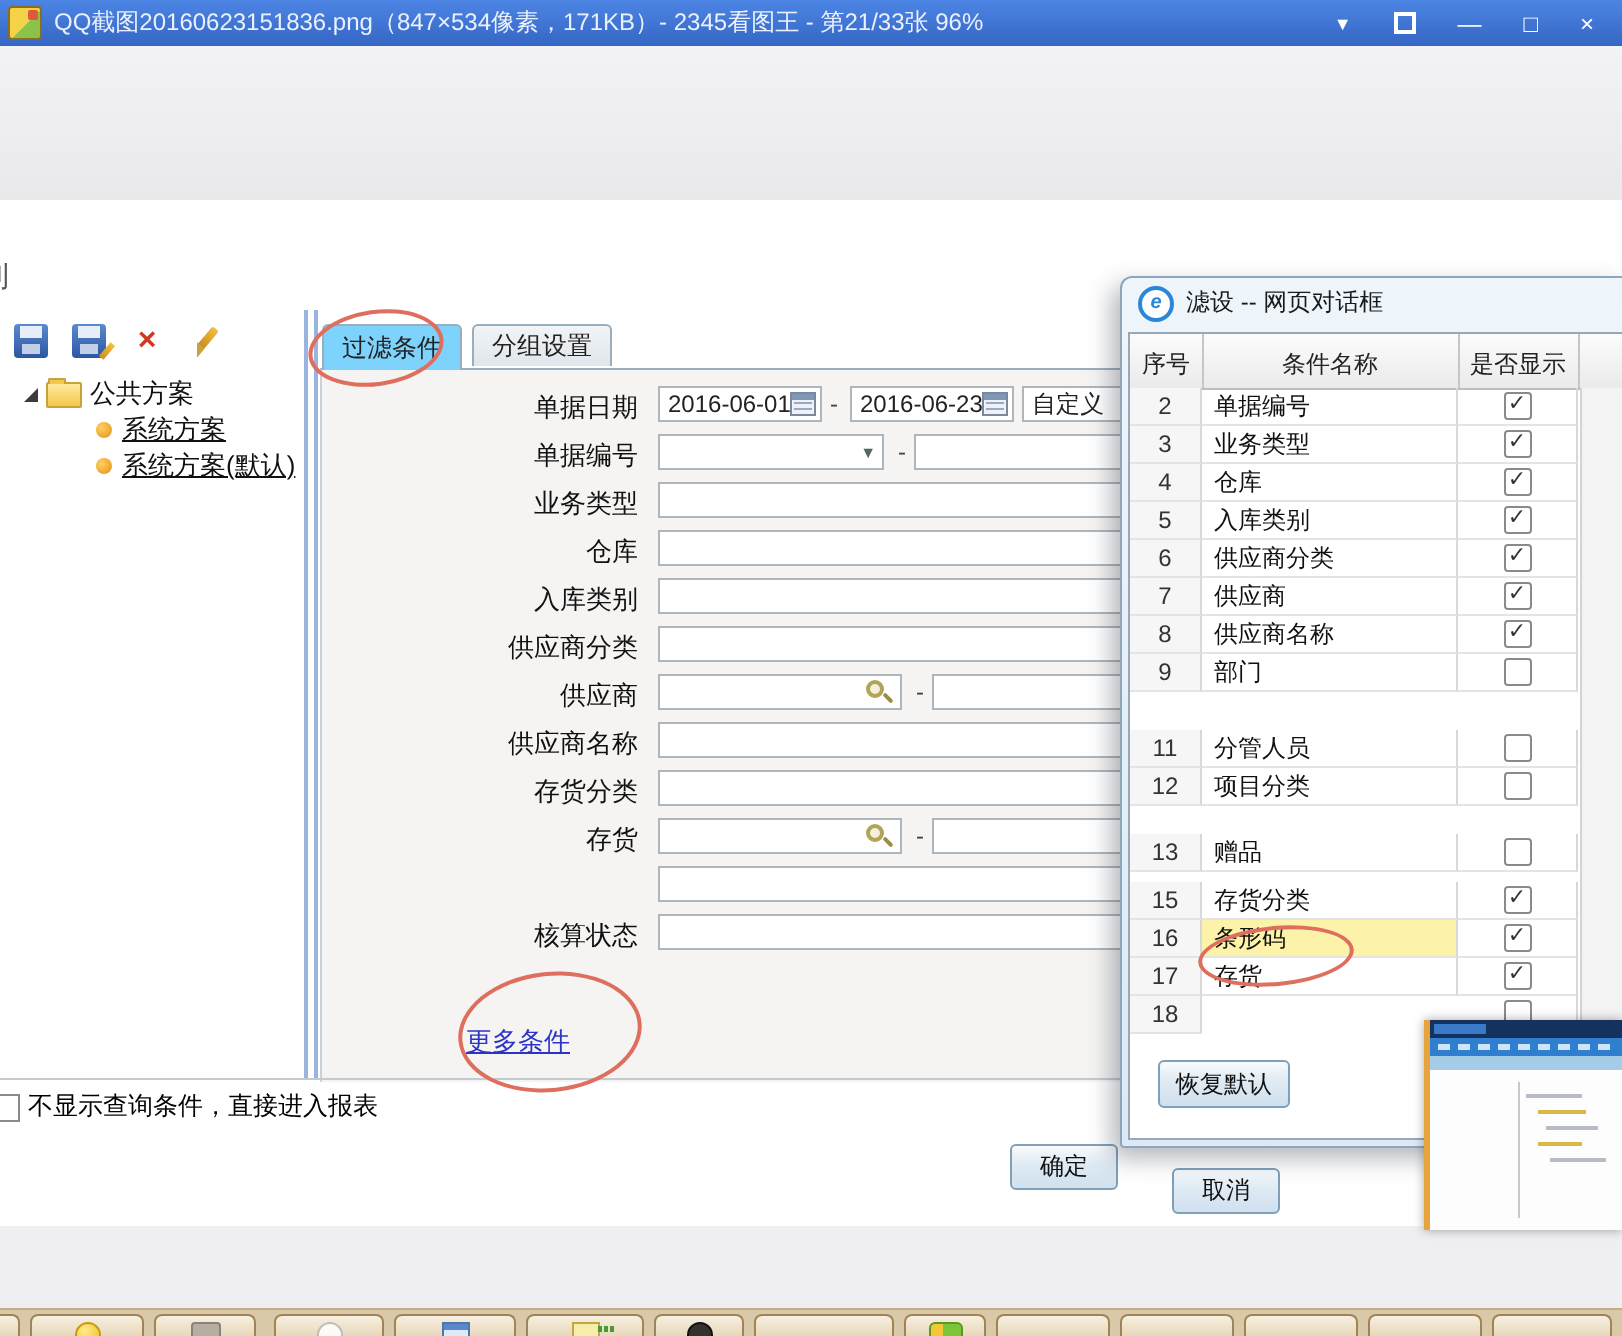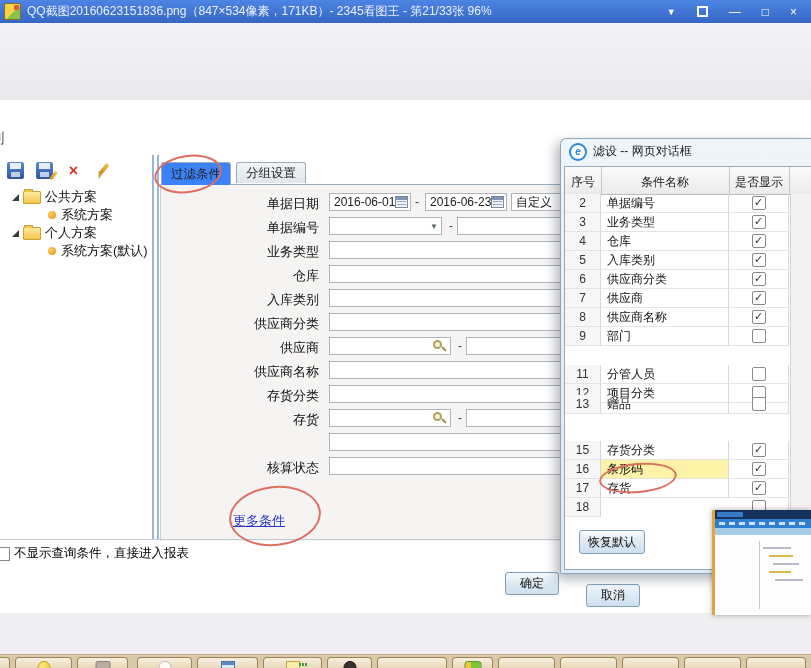--- a/index.html
+++ b/index.html
@@ -33,31 +33,31 @@
   .disk::before{content:"";position:absolute;left:3px;top:1px;right:3px;height:6px;background:#e8eef8;}
   .disk::after{content:"";position:absolute;left:4px;bottom:2px;right:4px;height:5px;background:#c2cfe8;}
   .mini-pencil{position:absolute;right:-2px;bottom:-1px;width:3px;height:9px;background:linear-gradient(#f0c040,#d09020);transform:rotate(40deg);z-index:2;}
   .delx{color:#d03a22;font-weight:bold;font-size:16px;line-height:17px;}
   .pencil::before{content:"";position:absolute;left:8px;top:1px;width:4px;height:12px;background:linear-gradient(#f0c040,#c88a20);transform:rotate(40deg);border-radius:1px;}
   .pencil::after{content:"";position:absolute;left:2px;bottom:1px;width:0;height:0;border-left:5px solid transparent;border-top:6px solid #caa23c;transform:rotate(40deg);}
 
   #tree{position:absolute;left:0;top:88px;width:152px;}
   .trow{height:18px;display:flex;align-items:center;font-size:13px;color:#111;white-space:nowrap;cursor:default;}
   .trow.folder{padding-left:12px;}
-  .trow.item{padding-left:48px;}
+  .trow.item{padding-left:48px;text-decoration:underline;}
   .tri{width:0;height:0;border-left:7px solid transparent;border-bottom:7px solid #3c3c3c;margin-right:4px;}
   .fold{width:16px;height:11px;background:linear-gradient(#ffe9a0,#f3c84a);border:1px solid #caa23c;border-radius:1px;position:relative;margin-right:4px;}
   .fold::before{content:"";position:absolute;top:-3px;left:0;width:7px;height:2px;background:#f3c84a;border:1px solid #caa23c;border-bottom:none;border-radius:1px 1px 0 0;}
   .bullet{width:8px;height:8px;border-radius:50%;background:radial-gradient(circle at 35% 35%,#ffd060,#e09018);margin-right:5px;flex:none;}
 
   .splitter{position:absolute;left:152px;top:55px;width:3px;height:385px;border-left:2px solid #9ab4e0;border-right:2px solid #9ab4e0;background:#fff;cursor:col-resize;}
 
   .tabbar{position:absolute;left:161px;top:62px;height:23px;display:flex;gap:5px;z-index:2;}
   .tab{height:20px;padding:0 9px;display:flex;align-items:center;font-size:12.5px;border:1px solid #98aebe;border-bottom:none;border-radius:3px 3px 0 0;background:linear-gradient(#f2f4f6,#e0e6ec);color:#222;white-space:nowrap;cursor:pointer;}
-  .tab.active{background:#3b82f6;height:22px;}
+  .tab.active{background:#7dd3fc;height:22px;}
 
   .fpanel{position:absolute;left:160px;top:84px;width:651px;height:356px;background:#f5f4f2;border-top:1px solid #98aebe;border-left:1px solid #c8d0d8;}
   .frow{position:absolute;left:0;width:651px;height:18px;}
   .flabel{position:absolute;left:0;top:2px;width:158px;text-align:right;font-size:13px;color:#111;white-space:nowrap;}
   .fi{position:absolute;top:0;height:18px;background:#fff;border:1px solid #aeb6bc;box-sizing:border-box;}
   .val{font-size:12px;color:#222;padding-left:4px;line-height:16px;display:block;white-space:nowrap;overflow:hidden;}
   .dash{position:absolute;top:2px;font-size:12px;color:#444;}
   .combo-arrow{position:absolute;right:3px;top:4px;font-size:8px;color:#566;}
   .calico{position:absolute;right:2px;top:2px;width:13px;height:12px;box-sizing:border-box;border:1px solid #7a88a0;background:#eef2f8;}
   .calico::before{content:"";position:absolute;left:1px;right:1px;top:4px;bottom:1px;background:repeating-linear-gradient(#9aaac4 0 1px,transparent 1px 3px);}
@@ -171,25 +171,20 @@
     <div id="tree">
         <div class="trow folder">
           <span class="tri"></span>
           <span class="fold"></span>
           <span class="tlabel">公共方案</span>
         </div>
         <div class="trow item">
           <span class="bullet"></span>
           <span class="tlabel">系统方案</span>
         </div>
-        <div class="trow folder">
-          <span class="tri"></span>
-          <span class="fold"></span>
-          <span class="tlabel">个人方案</span>
-        </div>
         <div class="trow item">
           <span class="bullet"></span>
           <span class="tlabel">系统方案(默认)</span>
         </div>
       </div>
 
     <div class="splitter"></div>
 
     <div class="tabbar">
       <div class="tab active">
@@ -369,21 +364,21 @@
               <span class="cb"></span>
             </span>
           </div>
           <div class="drow" style="top: 190px;">
             <span class="dno">12</span>
             <span class="dname">项目分类</span>
             <span class="dchk">
               <span class="cb"></span>
             </span>
           </div>
-          <div class="drow" style="top: 201px;">
+          <div class="drow" style="top: 223px;">
             <span class="dno">13</span>
             <span class="dname">赠品</span>
             <span class="dchk">
               <span class="cb"></span>
             </span>
           </div>
           <div class="drow" style="top: 247px;">
             <span class="dno">15</span>
             <span class="dname">存货分类</span>
             <span class="dchk">

